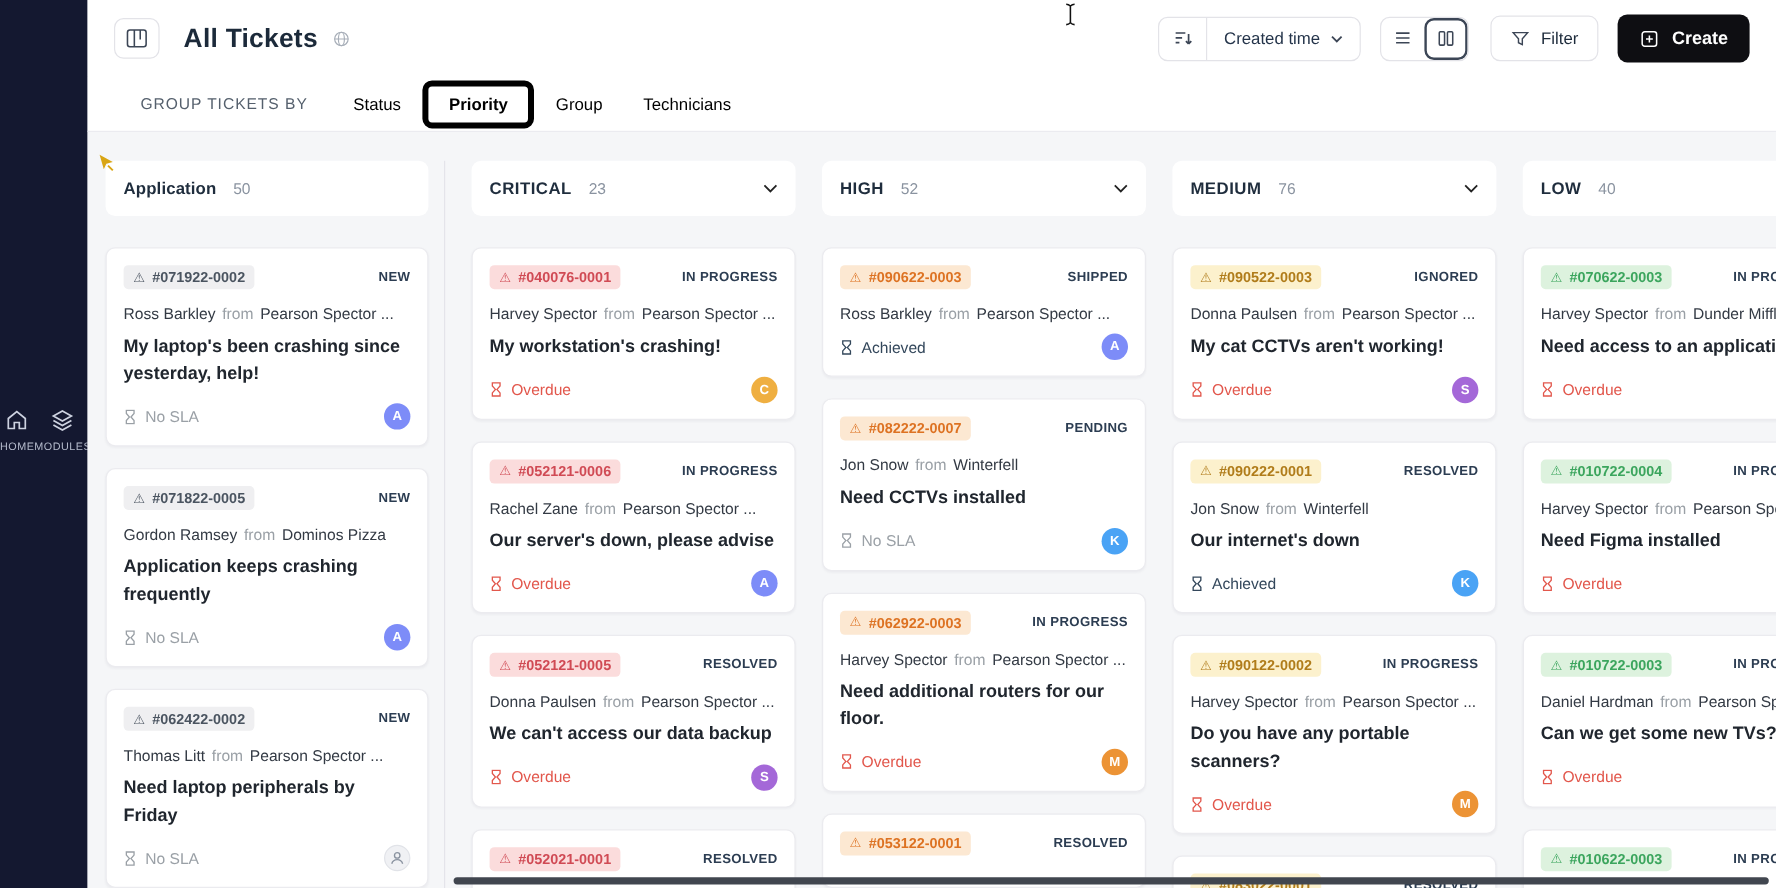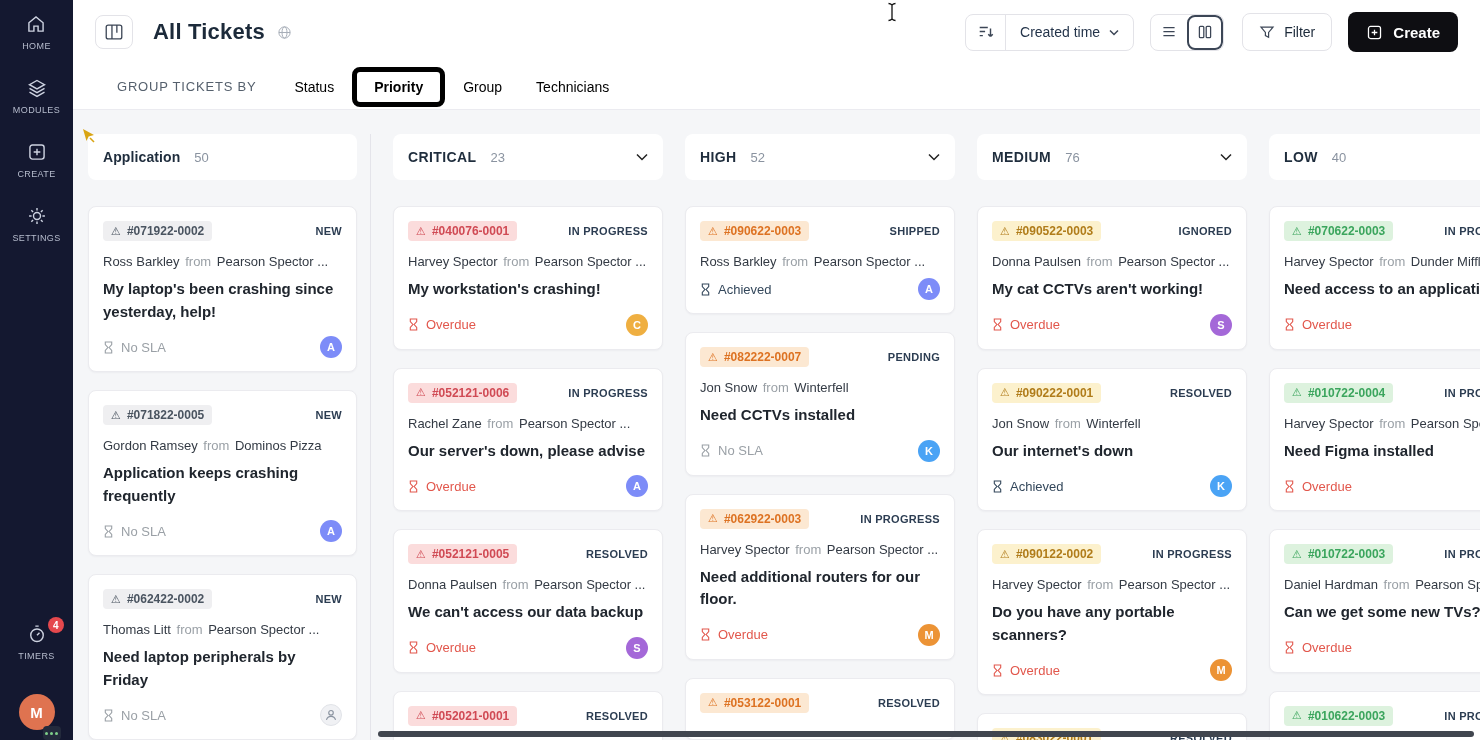--- a/index.html
+++ b/index.html
@@ -5,21 +5,21 @@
   * { box-sizing: border-box; margin: 0; padding: 0; }
   html,body { width:1480px; height:740px; overflow:hidden; }
   body {
     font-family: "Liberation Sans", sans-serif;
     display:flex; background:#ffffff; color:#222; position:relative;
   }
 
   
   .sidebar {
     width:73px; flex-shrink:0; background:#141830; color:#c3c8d9;
-    display:flex; flex-direction:column; align-items:center; padding:14px 0 10px;
+    display:flex; flex-direction:row; align-items:center; padding:14px 0 10px;
   }
   .side-item {
     display:flex; flex-direction:column; align-items:center; gap:7px;
     margin-bottom:27px; cursor:pointer; position:relative;
   }
   .side-item svg { width:20px; height:20px; stroke:#cdd2e0; }
   .side-label { font-size:9px; letter-spacing:.4px; color:#b6bccd; }
   .side-spacer { flex:1; }
   .timer-badge {
     position:absolute; top:-7px; right:-9px; min-width:16px; height:16px;

